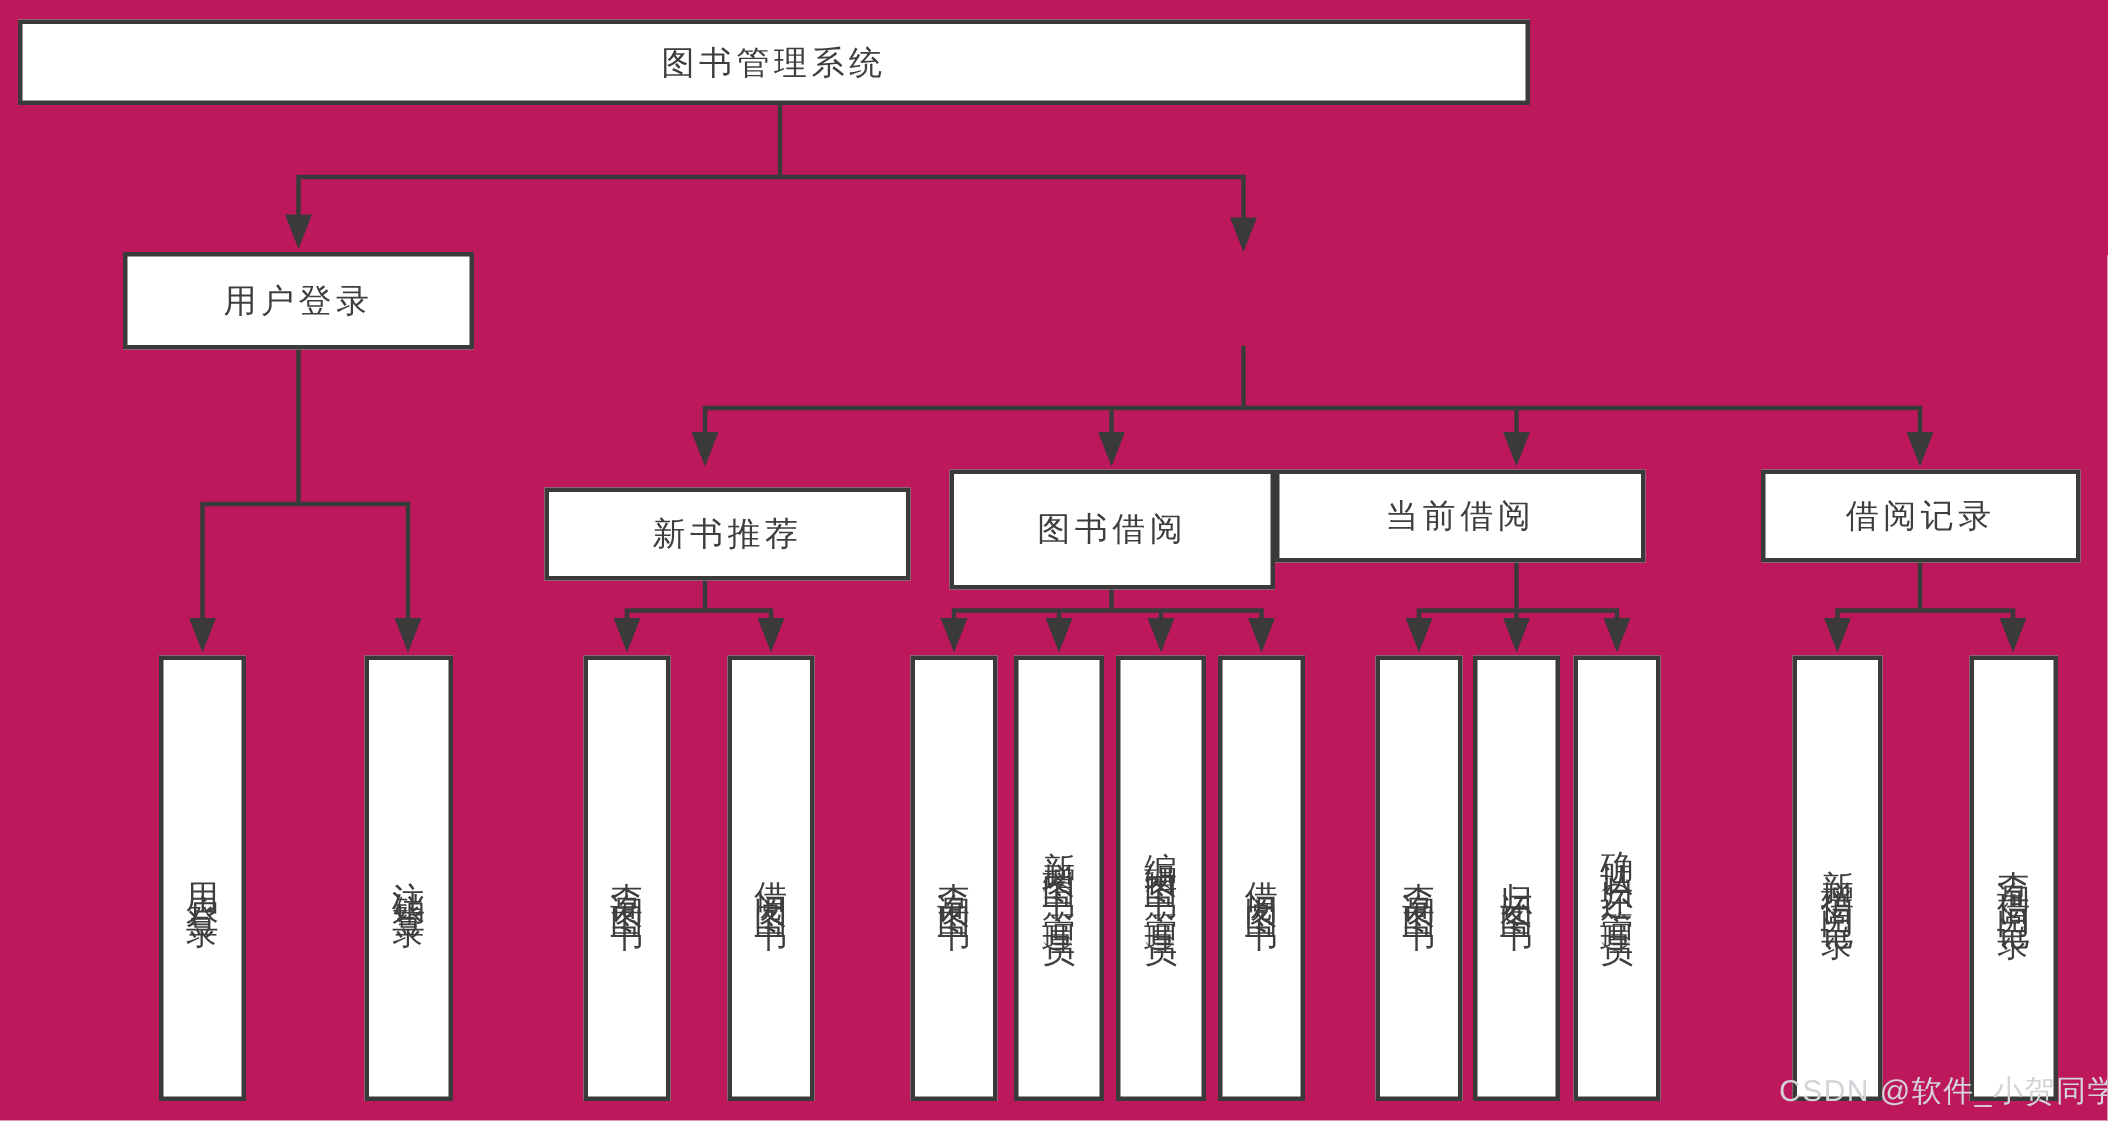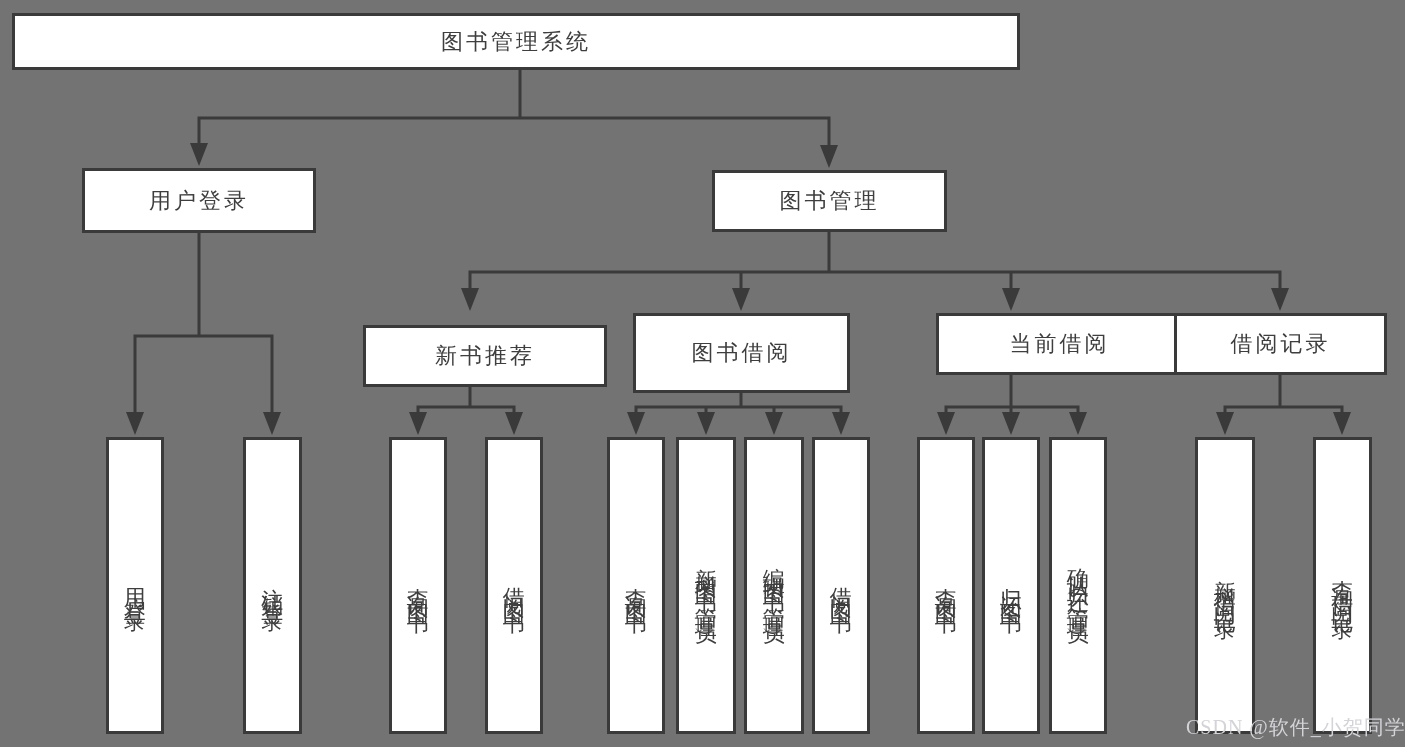--- a/index.html
+++ b/index.html
@@ -1,20 +1,20 @@
 <!DOCTYPE html>
 <html><head>
 <meta charset="utf-8">
 <style>
   html,body{margin:0;padding:0;background:#ffffff;}
   .stage{
     position:relative;
     width:1405px;height:747px;
-    background:#737373;
-    font-family:Liberation Serif, serif;
+    background:#be185d;
+    font-family:Liberation Sans, sans-serif;
     overflow:hidden;
   }
   .wires{position:absolute;left:0;top:0;width:1405px;height:747px;}
   .box{
     position:absolute;
     box-sizing:border-box;
     background:#ffffff;
     border:3px solid #3a3a3a;
     display:flex;
     align-items:center;
@@ -86,25 +86,24 @@
       <polygon points="1002,412 1020,412 1011,435"></polygon>
       <polygon points="1069,412 1087,412 1078,435"></polygon>
       <polygon points="1216,412 1234,412 1225,435"></polygon>
       <polygon points="1333,412 1351,412 1342,435"></polygon>
     </g>
   </svg>
 
   <div class="box" style="left:12px;top:13px;width:1008px;height:57px">图书管理系统</div>
 
   <div class="box" style="left:82px;top:168px;width:234px;height:65px">用户登录</div>
-  <div class="box" style="left:712px;top:170px;width:235px;height:62px">图书管理</div>
 
   <div class="box" style="left:363px;top:325px;width:244px;height:62px">新书推荐</div>
   <div class="box" style="left:633px;top:313px;width:217px;height:80px">图书借阅</div>
-  <div class="box" style="left:936px;top:313px;width:247px;height:62px">当前借阅</div>
+  <div class="box" style="left:850px;top:313px;width:247px;height:62px">当前借阅</div>
   <div class="box" style="left:1174px;top:313px;width:213px;height:62px">借阅记录</div>
 
   <div class="box v" style="left:106px;top:437px;width:58px;height:297px">用户登录</div>
   <div class="box v" style="left:243px;top:437px;width:59px;height:297px">注销登录</div>
 
   <div class="box v" style="left:389px;top:437px;width:58px;height:297px">查询图书</div>
   <div class="box v" style="left:485px;top:437px;width:58px;height:297px">借阅图书</div>
 
   <div class="box v" style="left:607px;top:437px;width:58px;height:297px">查询图书</div>
   <div class="box v" style="left:676px;top:437px;width:60px;height:297px">新增图书（管理员）</div>

